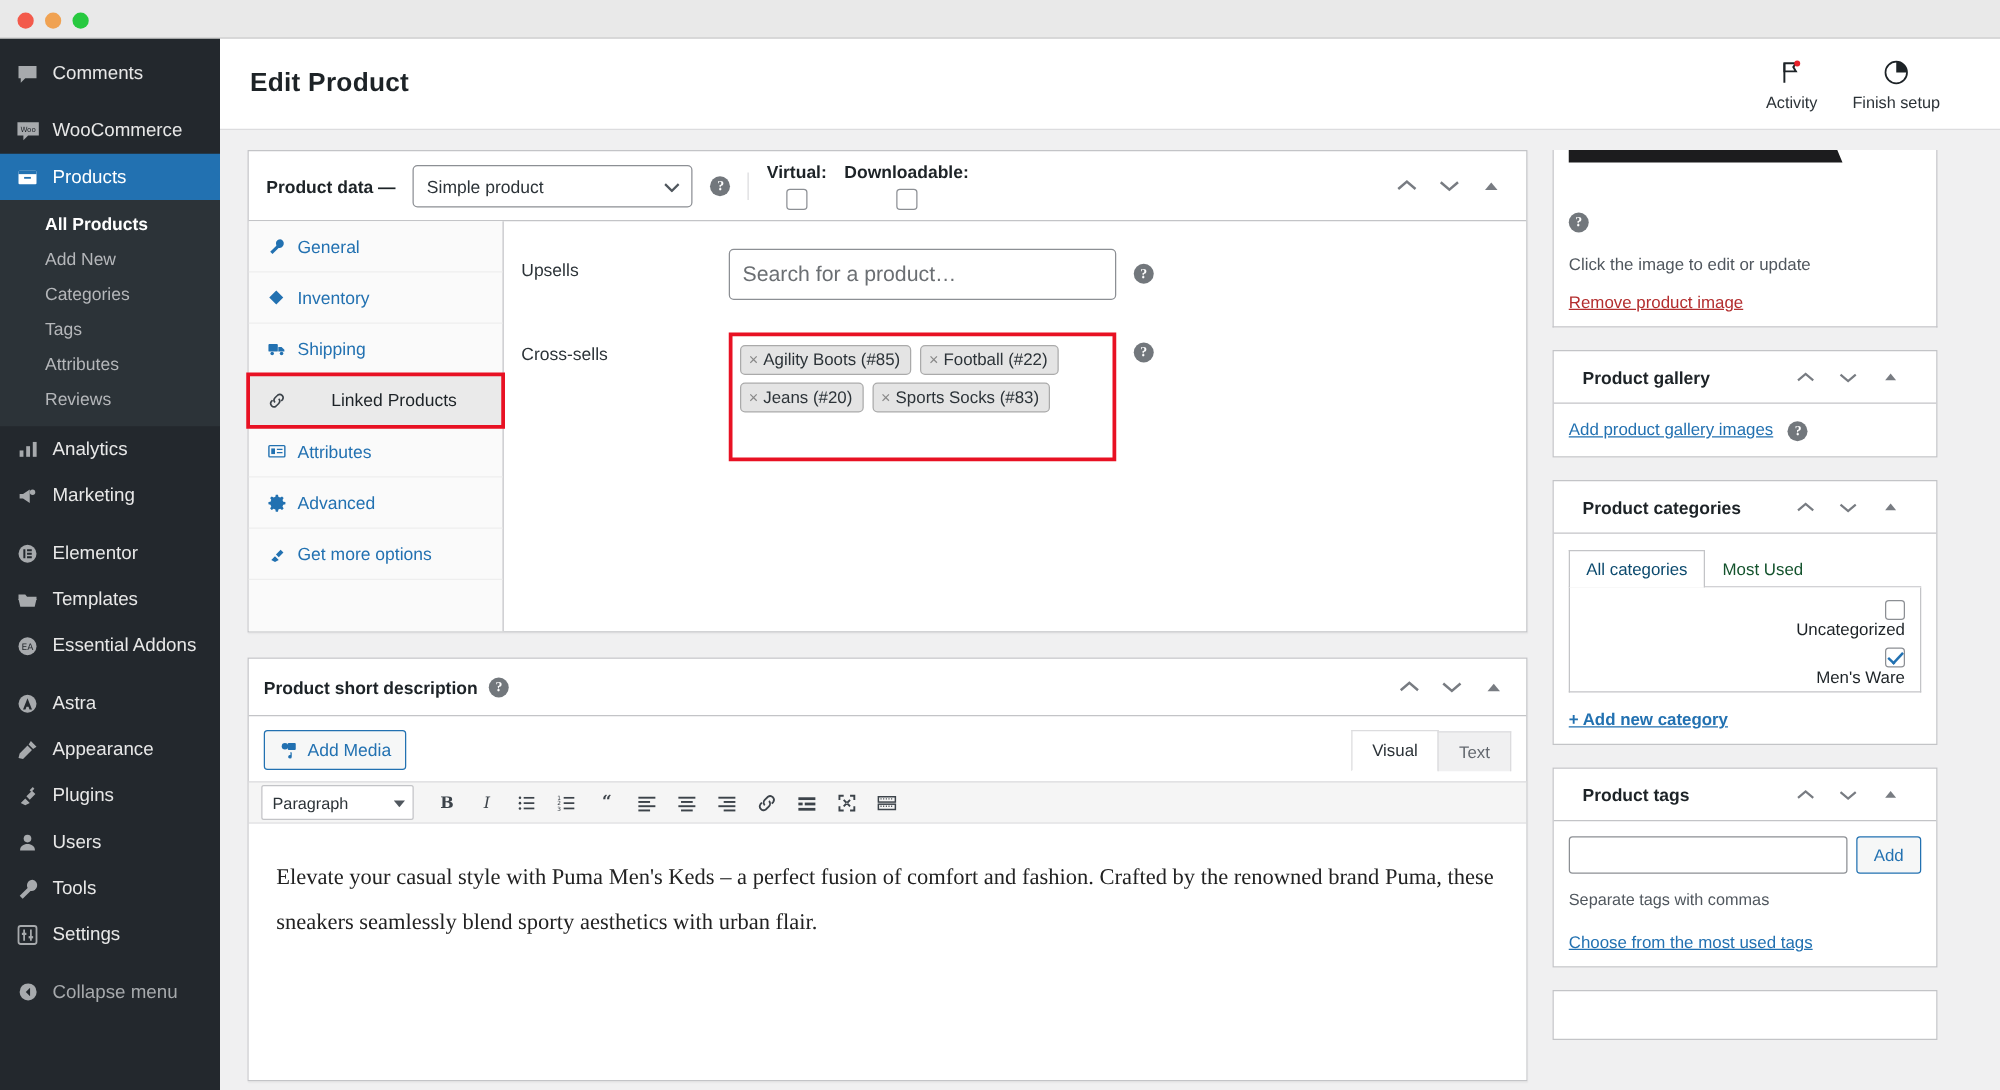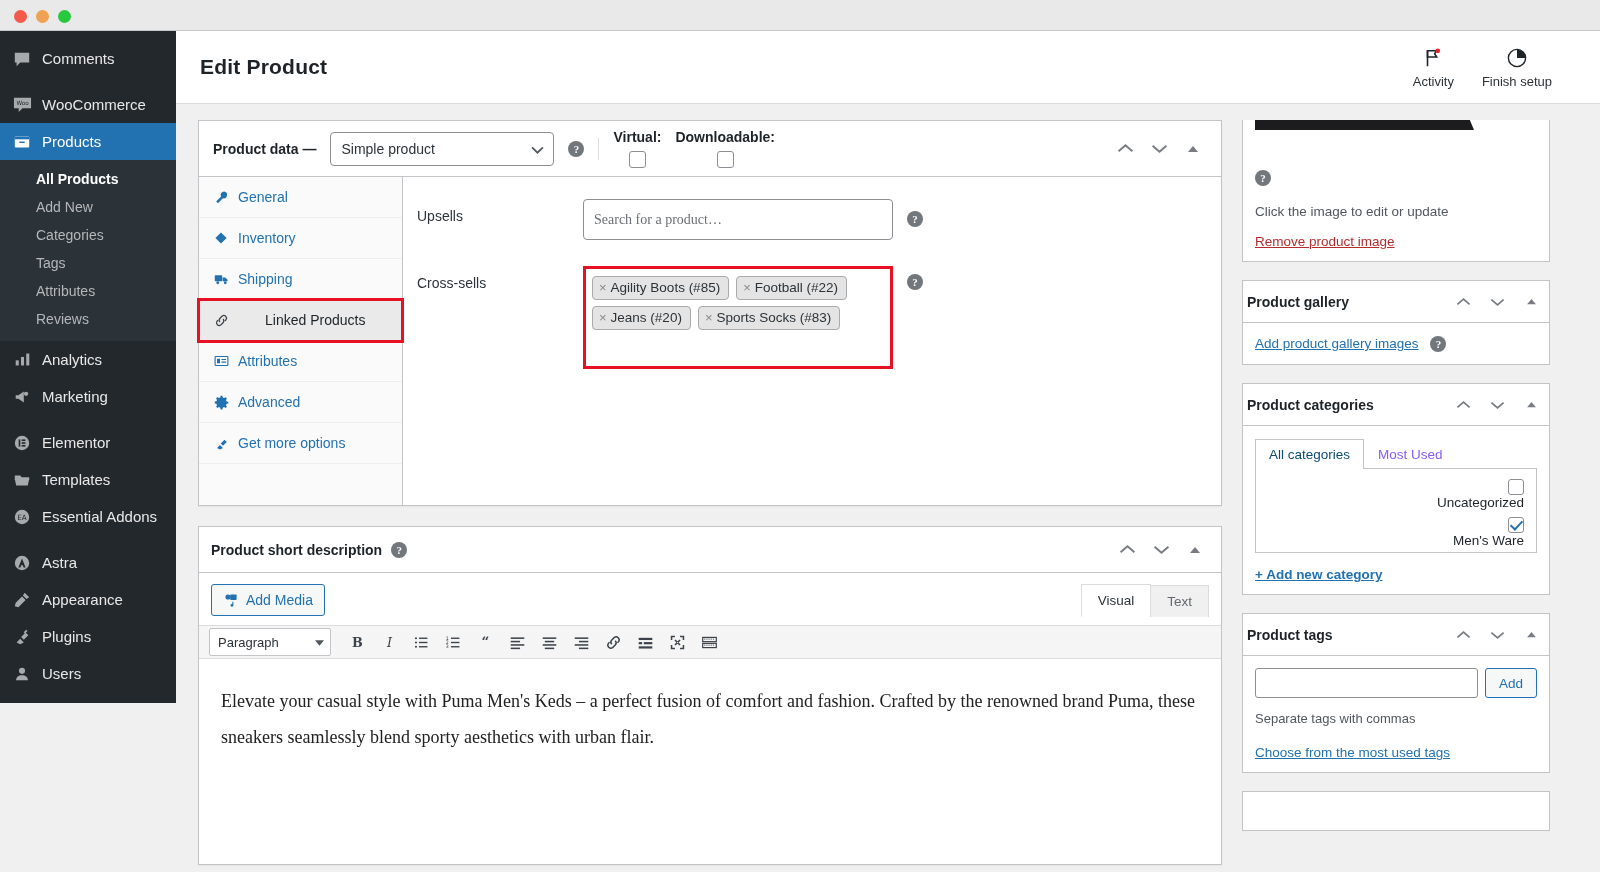--- a/index.html
+++ b/index.html
@@ -17,21 +17,21 @@
     position: absolute; top: 0; left: 0; width: 1600px; height: 31px;
     background: #e9e9e9; border-bottom: 1px solid #c6c6c6;
   }
   .traffic { position: absolute; top: 10px; width: 13px; height: 13px; border-radius: 50%; }
   .traffic.red { left: 14px; background: #f35a4b; }
   .traffic.yellow { left: 36px; background: #f0a252; }
   .traffic.green { left: 58px; background: #27c93f; }
 
   
   #adminmenu {
-    position: absolute; top: 31px; left: 0; width: 176px; height: 672px;
+    position: absolute; top: 31px; left: 0; width: 176px; height: 841px;
     background: #23282d; color: #c3c4c7; overflow: hidden;
   }
   .menu-item {
     display: flex; align-items: center; gap: 10px;
     height: 37px; padding: 0 12px; font-size: 15px; color: #e8e8e8;
     cursor: pointer; position: relative;
   }
   .menu-item .mi-icon {
     width: 20px; height: 20px; flex: 0 0 20px;
     display: flex; align-items: center; justify-content: center;
@@ -132,21 +132,21 @@
   }
   .pd-tab.highlighted { outline: 3px solid #e81123; outline-offset: -1px; z-index: 2; gap: 36px; }
 
   #pd-panel { flex: 1; padding: 22px 20px 20px 14px; }
   .field-row { display: flex; align-items: flex-start; margin-bottom: 26px; }
   .field-label { width: 166px; flex: 0 0 166px; font-size: 14px; color: #2c3338; padding-top: 9px; }
   .field-control { flex: 1; display: flex; align-items: flex-start; gap: 14px; }
   #upsell-input {
     width: 310px; height: 41px; padding: 0 10px;
     border: 1px solid #8c8f94; border-radius: 4px; background: #fff;
-    font-family: Liberation Serif, serif; font-size: 14px; color: #2c3338;
+    font-family: Liberation Sans, sans-serif; font-size: 17px; color: #2c3338;
   }
   #upsell-input::placeholder { color: #6b6f73; }
 
   #crosssell-box {
     width: 310px; min-height: 103px; background: #fff;
     border: 3px solid #e81123; padding: 7px 6px;
     display: flex; flex-wrap: wrap; align-content: flex-start; gap: 6px 7px;
   }
   .token {
     display: inline-flex; align-items: center; gap: 4px;
@@ -190,21 +190,21 @@
     color: #3c434a; cursor: pointer; border-radius: 2px;
   }
   #editor-area {
     background: #fff; padding: 24px 22px; height: 205px;
     font-family: "Liberation Serif", serif; font-size: 18px; line-height: 2; color: #222;
   }
 
   
   .side-box { background: #fff; border: 1px solid #c3c4c7; margin-bottom: 18px; }
   .side-header {
-    display: flex; align-items: center; padding: 0 4px; min-height: 42px;
+    display: flex; align-items: center; padding: 0 23px; min-height: 42px;
     border-bottom: 1px solid #c3c4c7;
   }
   .side-title { font-size: 14px; font-weight: bold; }
   .side-body { padding: 12px; }
 
   #product-image-box { margin-top: 0; border-top: none; }
   #product-image-thumb {
     width: 282px; height: 40px; overflow: hidden; position: relative;
     background: linear-gradient(170deg,#fff 0%,#fff 100%);
   }
@@ -216,21 +216,21 @@
     color: #b32d2e; font-size: 13.5px; text-decoration: underline; cursor: pointer; display: inline-block;
   }
   .blue-link { color: #2271b1; text-decoration: underline; cursor: pointer; font-size: 13.5px; }
 
   .cat-tabs { display: flex; border-bottom: 1px solid #c3c4c7; margin-bottom: 0; }
   .cat-tab {
     padding: 7px 13px; font-size: 13.5px; cursor: pointer;
     border: 1px solid transparent; border-bottom: none; position: relative; top: 1px;
   }
   .cat-tab.active { background: #fff; border-color: #c3c4c7; color: #0c4a6e; }
-  .cat-tab:not(.active) { color: #8b5cf6; }
+  .cat-tab:not(.active) { color: #14532d; }
   #cat-list {
     border: 1px solid #c3c4c7; border-top: none; height: 84px;
     padding: 10px 12px; background: #fff;
   }
   .cat-row { display: flex; align-items: flex-end; gap: 0; font-size: 13.5px; margin-bottom: 7px; flex-direction: column; }
   .cb-sm {
     width: 16px; height: 16px; border: 1px solid #8c8f94; border-radius: 3px;
     background: #fff; cursor: pointer; position: relative; flex: 0 0 16px;
   }
   .cb-sm.checked::after {

